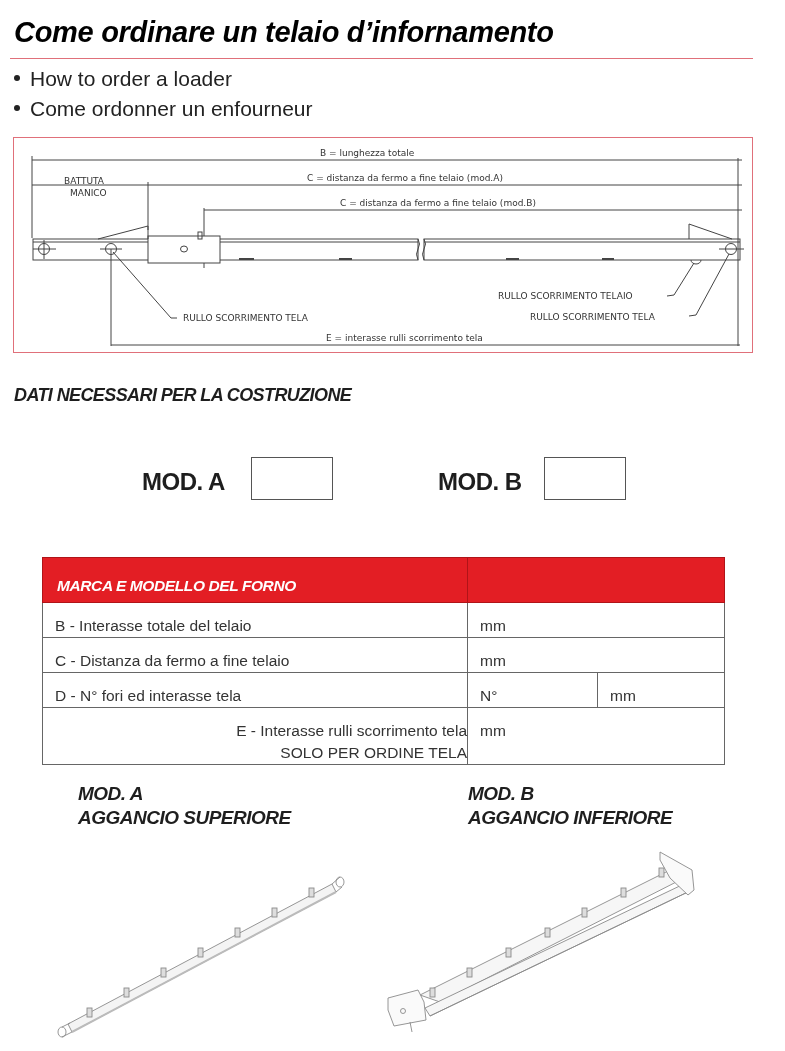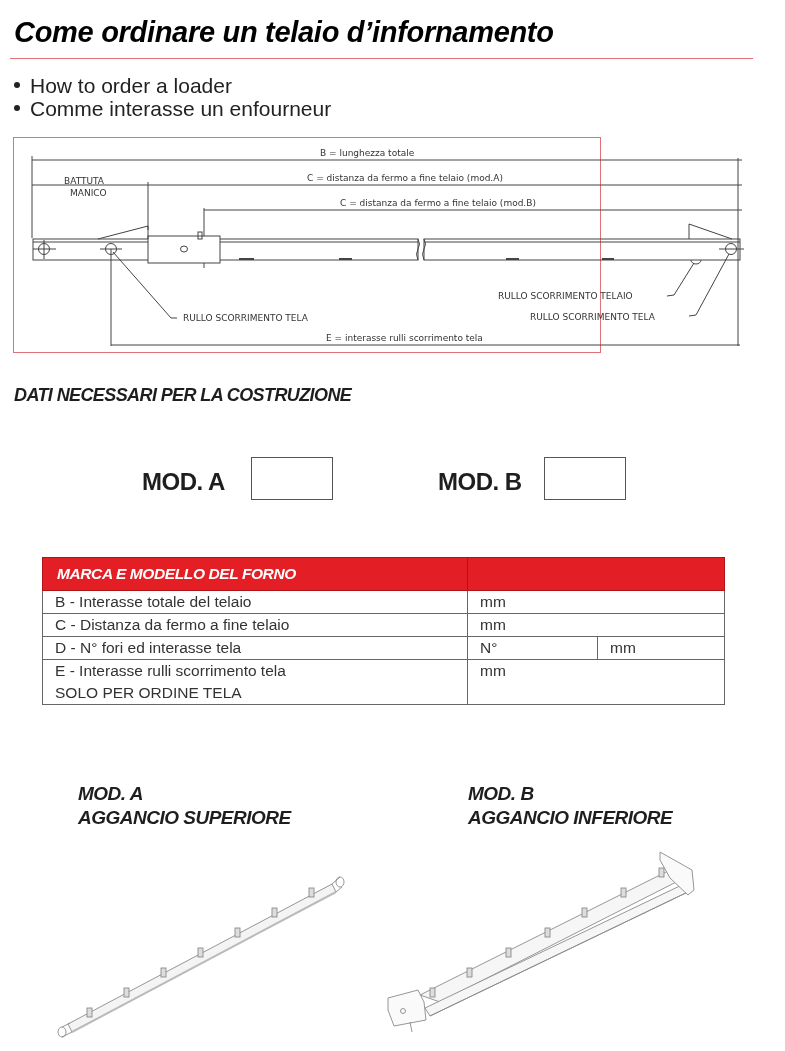--- a/index.html
+++ b/index.html
@@ -7,55 +7,55 @@
          font-family: "Liberation Sans", sans-serif; color: #222; }
   .abs { position: absolute; }
 
   .title { left: 14px; top: 16px; font-size: 29px; font-style: italic; font-weight: bold;
            color: #000000; letter-spacing: -0.3px; white-space: nowrap; }
   .title-rule { left: 10px; top: 58px; width: 743px; height: 1px; background: #e0707a; }
   .bullet { left: 14px; font-size: 21px; color: #222; white-space: nowrap; }
   .bullet .dot { display: inline-block; width: 6px; height: 6px; border-radius: 50%;
                  background: #222; margin-right: 10px; vertical-align: middle; position: relative; top: -2px; }
 
-  .drawing { left: 13px; top: 137px; width: 588px; height: 216px; border: 1.5px solid #e0707a;
+  .drawing { left: 13px; top: 137px; width: 740px; height: 216px; border: 1.5px solid #e0707a;
              box-sizing: border-box; }
   .drawing svg { position: absolute; left: 0; top: 0; }
   .dtext { font-family: "DejaVu Sans", sans-serif; font-size: 9px; fill: #333; }
 
   .section-title { left: 14px; top: 385px; font-size: 18px; font-style: italic; font-weight: bold;
                    color: #1e1e1e; letter-spacing: -0.6px; white-space: nowrap; }
 
   .mod-label { font-size: 24px; font-weight: bold; color: #1e1e1e; white-space: nowrap; letter-spacing: -0.5px; }
   .mod-box { width: 82px; height: 43px; border: 1.5px solid #555; box-sizing: border-box; background: #fff; cursor: pointer; }
 
   table.spec { position: absolute; left: 42px; top: 557px; width: 683px; border-collapse: collapse;
                font-size: 15.5px; color: #333; }
-  table.spec td { border: 1px solid #666; padding: 0 0 0 12px; height: 22px; vertical-align: top; line-height: 22px; }
+  table.spec td { border: 1px solid #666; padding: 12px 0 0 12px; height: 22px; vertical-align: top; line-height: 22px; }
   table.spec tr.head td { background: #e31e24; color: #fff; font-style: italic; font-weight: bold;
                           height: 32px; line-height: 32px; font-size: 15.5px; padding-left: 14px; letter-spacing: -0.4px;
                           border-color: #b01418; }
   table.spec td.c1 { width: 410px; }
   table.spec td.val { padding-left: 12px; }
 
   .subtitle { font-size: 19px; font-style: italic; font-weight: bold; color: #1e1e1e;
               line-height: 24px; letter-spacing: -0.5px; white-space: nowrap; }
 
   .illus { position: absolute; }
 </style>
 </head>
 <body>
 
 <div class="abs title">Come ordinare un telaio d’infornamento</div>
 <div class="abs title-rule"></div>
-<div class="abs bullet" style="top:74px;">
+<div class="abs bullet" style="top:67px;">
   <span class="dot"></span><span>How to order a loader</span>
 </div>
 <div class="abs bullet" style="top:97px;">
-  <span class="dot"></span><span>Comme interasse un enfourneur</span>
+  <span class="dot"></span><span>Come ordonner un enfourneur</span>
 </div>
 
 <div class="abs drawing">
   <svg width="740" height="216" viewBox="0 0 740 216">
     <g stroke="#444" stroke-width="1" fill="none">
 
       <line x1="18" y1="22" x2="728" y2="22"></line>
       <line x1="18" y1="18" x2="18" y2="100"></line>
 
       <line x1="18" y1="47" x2="728" y2="47"></line>
@@ -141,21 +141,21 @@
   <tr>
     <td class="c1">C - Distanza da fermo a fine telaio</td>
     <td colspan="2" class="val">mm</td>
   </tr>
   <tr>
     <td class="c1">D - N° fori ed interasse tela</td>
     <td class="val" style="width:117px;">N°</td>
     <td class="val">mm</td>
   </tr>
   <tr>
-    <td class="c1" style="height:44px;">
+    <td class="c1" style="height:44px;text-align:right;">
       <div>E - Interasse rulli scorrimento tela</div>
       <div>SOLO PER ORDINE TELA</div>
     </td>
     <td colspan="2" class="val">mm</td>
   </tr>
 </tbody>
   </table>
 
 <div class="abs subtitle" style="left:78px; top:782px;">
   <div>MOD. A</div>

